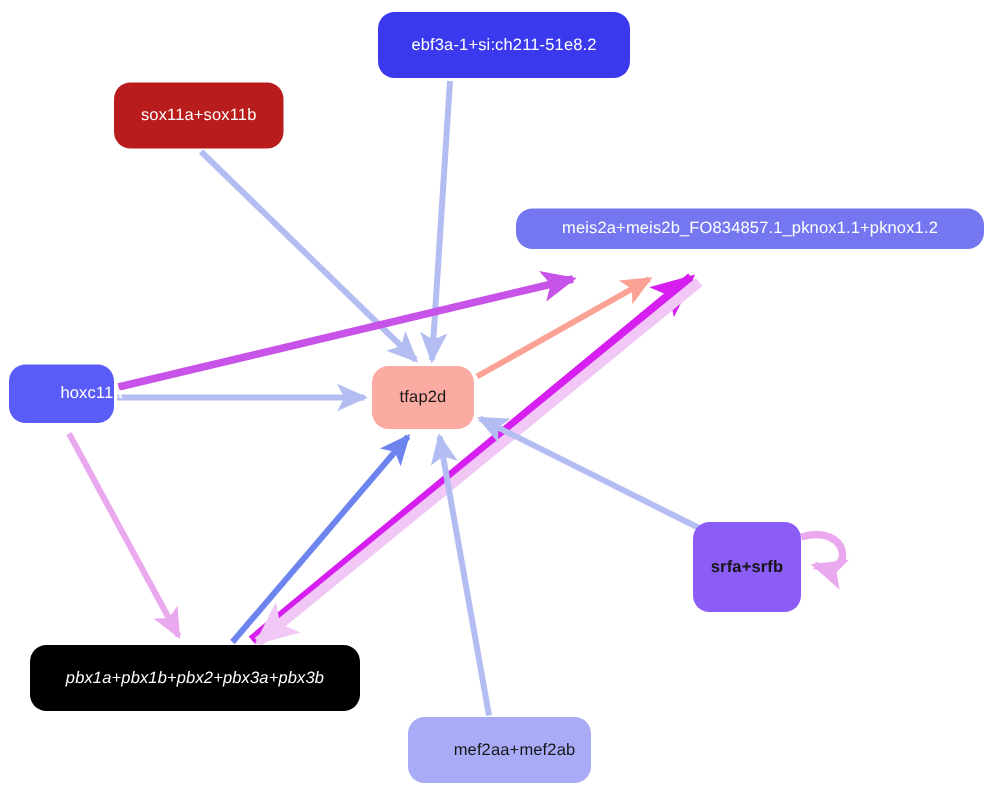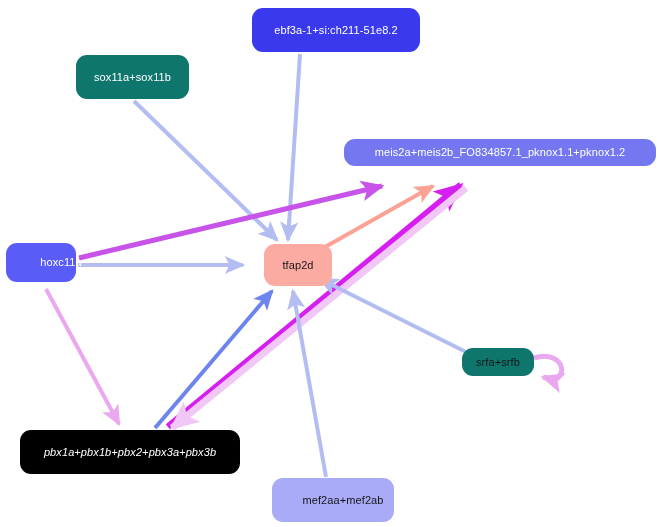--- a/index.html
+++ b/index.html
@@ -96,33 +96,33 @@
         <path d="M 466,352 L 320,279" fill="none" stroke="#b4bdf2" stroke-width="4" stroke-linecap="butt" marker-end="url(#m-e10)"></path>
         <path d="M 326,477 L 293,291" fill="none" stroke="#b4bdf2" stroke-width="4" stroke-linecap="butt" marker-end="url(#m-e11)"></path>
         <path d="M 534,358 C 566,348 572,386 543,377" fill="none" stroke="#eaa8ef" stroke-width="5" stroke-linecap="butt" marker-end="url(#m-e12)"></path>
       </g>
   </svg>
 
   <div id="node-group">
       <div class="node" style="left: 252px; top: 8px; width: 168px; height: 44px; background: rgb(58, 57, 238); color: rgb(255, 255, 255);">
         <span class="node-label">ebf3a-1+si:ch211-51e8.2</span>
       </div>
-      <div class="node" style="left: 76px; top: 55px; width: 113px; height: 44px; background: #0f766e; color: rgb(255, 255, 255);">
+      <div class="node" style="left: 76px; top: 55px; width: 113px; height: 44px; background: #b91c1c; color: rgb(255, 255, 255);">
         <span class="node-label">sox11a+sox11b</span>
       </div>
       <div class="node" style="left: 344px; top: 139px; width: 312px; height: 27px; background: rgb(116, 119, 240); color: rgb(255, 255, 255);">
         <span class="node-label">meis2a+meis2b_FO834857.1_pknox1.1+pknox1.2</span>
       </div>
       <div class="node" style="left: 6px; top: 243px; width: 70px; height: 39px; background: rgb(90, 92, 247); color: rgb(255, 255, 255); padding-left: 40px;">
         <span class="node-label">hoxc11a</span>
       </div>
-      <div class="node" style="left: 248px; top: 244px; width: 68px; height: 42px; background: rgb(252, 171, 163); color: rgb(22, 22, 22); margin-left: 16px;">
+      <div class="node" style="left: 248px; top: 244px; width: 68px; height: 42px; background: rgb(252, 171, 163); color: rgb(22, 22, 22);">
         <span class="node-label">tfap2d</span>
       </div>
-      <div class="node" style="left: 462px; top: 348px; width: 72px; height: 28px; background: #0f766e; color: rgb(22, 22, 22);">
+      <div class="node" style="left: 462px; top: 348px; width: 72px; height: 60px; background: #8b5cf6; color: rgb(22, 22, 22); font-weight: bold;">
         <span class="node-label">srfa+srfb</span>
       </div>
       <div class="node" style="left: 20px; top: 430px; width: 220px; height: 44px; background: #000000; color: rgb(255, 255, 255); font-style: italic;">
         <span class="node-label">pbx1a+pbx1b+pbx2+pbx3a+pbx3b</span>
       </div>
       <div class="node" style="left: 272px; top: 478px; width: 122px; height: 44px; background: rgb(169, 171, 247); color: rgb(22, 22, 22); padding-left: 20px;">
         <span class="node-label">mef2aa+mef2ab</span>
       </div>
     </div>
 

